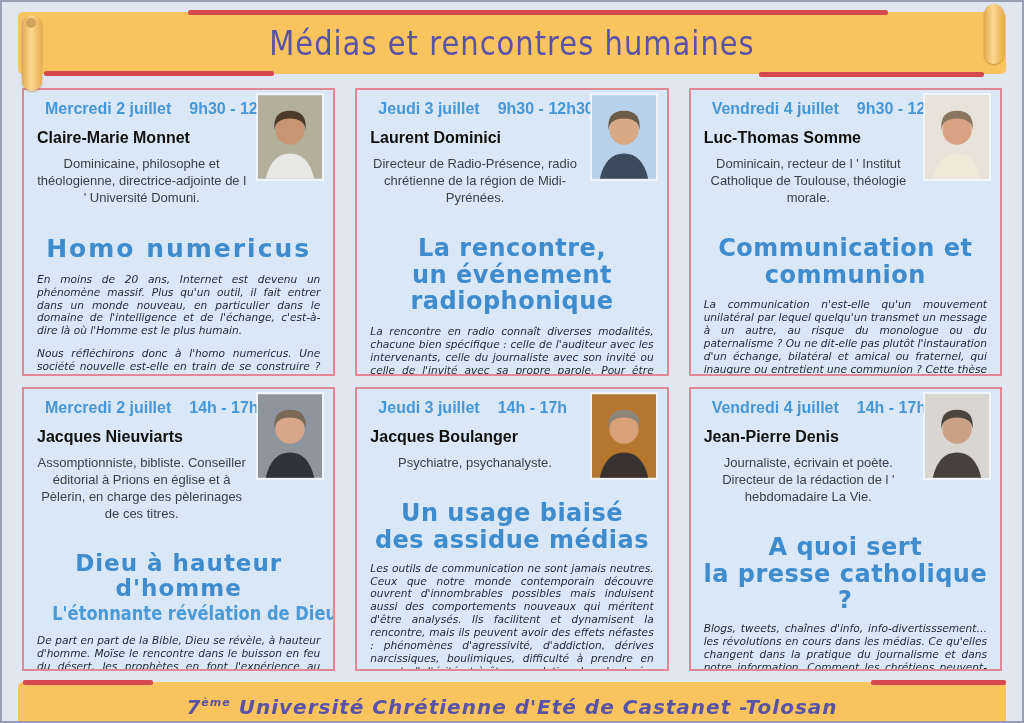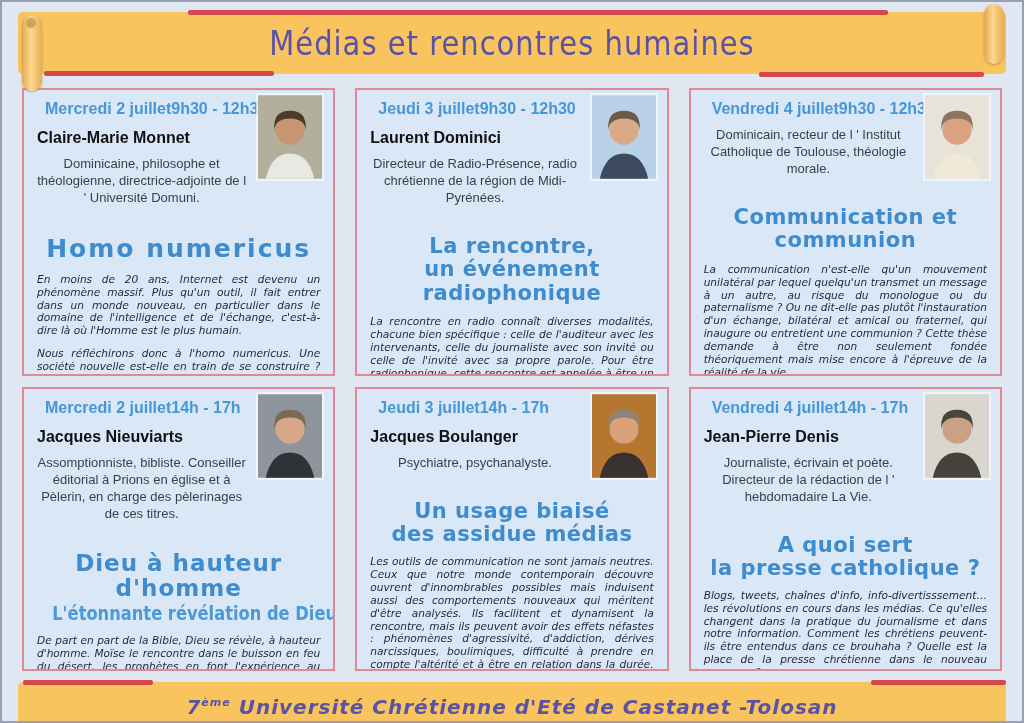--- a/index.html
+++ b/index.html
@@ -70,30 +70,30 @@
     width:66px; height:86px;
     border:1px solid #f2f4f8;
     box-shadow:0 0 0 1px rgba(255,255,255,.6);
     display:block;
   }
   .head-zone { margin-right:74px; }
   .date-line {
     color:var(--date_blue,#4697d7);
     font-weight:bold; font-size:16px;
     padding-left:10px; margin-top:3px;
-    display:flex; white-space:nowrap;text-align:right;
+    display:flex; gap:18px; white-space:nowrap;text-align:right;
   }
   .speaker-name { color:#111; font-weight:bold; font-size:16px; margin-top:11px; padding-left:2px; }
   .speaker-bio  { color:#3a3f46; font-size:13px; line-height:1.3; margin-top:9px;text-align:center; }
   .session-title {
     text-align:center; color:var(--title_blue,#3e8ccd);
     font-weight:800; margin-top:28px; line-height:1.12;
     font-family:"DejaVu Sans", sans-serif; letter-spacing:.5px;
   }
-  .session-title .tl { display:block; font-size:21px; }
+  .session-title .tl { display:block; font-size:24px; }
   .panel-1 .session-title .tl { font-size:25px; letter-spacing:2px; }
   .panel-4 .session-title .tl { font-size:23px; letter-spacing:1px; }
   .subtitle {
     display:block; text-align:center;
     color:#4a9ad8; font-weight:bold; font-size:18.5px;
     transform:scale(.88,1.05); transform-origin:center;
     margin-top:1px; white-space:nowrap;
     font-family:"DejaVu Sans", sans-serif;
   }
   .subtitle:empty, .tl:empty, .body p:empty { display:none; }
@@ -179,20 +179,21 @@
       <rect width="66" height="86" fill="#e7e3d9"></rect>
       <path d="M8 86 Q14 60 33 60 Q52 60 58 86 Z" fill="#efe9d8"></path>
       <circle cx="33" cy="36" r="15" fill="#d8a283"></circle>
       <path d="M17 36 Q15 16 33 16 Q51 16 49 36 Q48 24 33 24 Q18 24 17 36 Z" fill="#8a7560"></path>
     </svg>
     <div class="head-zone">
       <div class="date-line">
         <span>Vendredi 4 juillet</span>
         <span>9h30 - 12h30</span>
       </div>
+      <div class="speaker-name">Luc-Thomas Somme</div>
       <div class="speaker-bio">Dominicain, recteur de l ' Institut Catholique de Toulouse, théologie morale.</div>
     </div>
     <h2 class="session-title">
       <span class="tl">Communication et communion</span>
 
     </h2>
 
     <div class="body">
       <p>La communication n'est-elle qu'un mouvement unilatéral par lequel quelqu'un transmet un message à un autre, au risque du monologue ou du paternalisme ? Ou ne dit-elle pas plutôt l'instauration d'un échange, bilatéral et amical ou fraternel, qui inaugure ou entretient une communion ? Cette thèse demande à être non seulement fondée théoriquement mais mise encore à l'épreuve de la réalité de la vie.</p>
 

